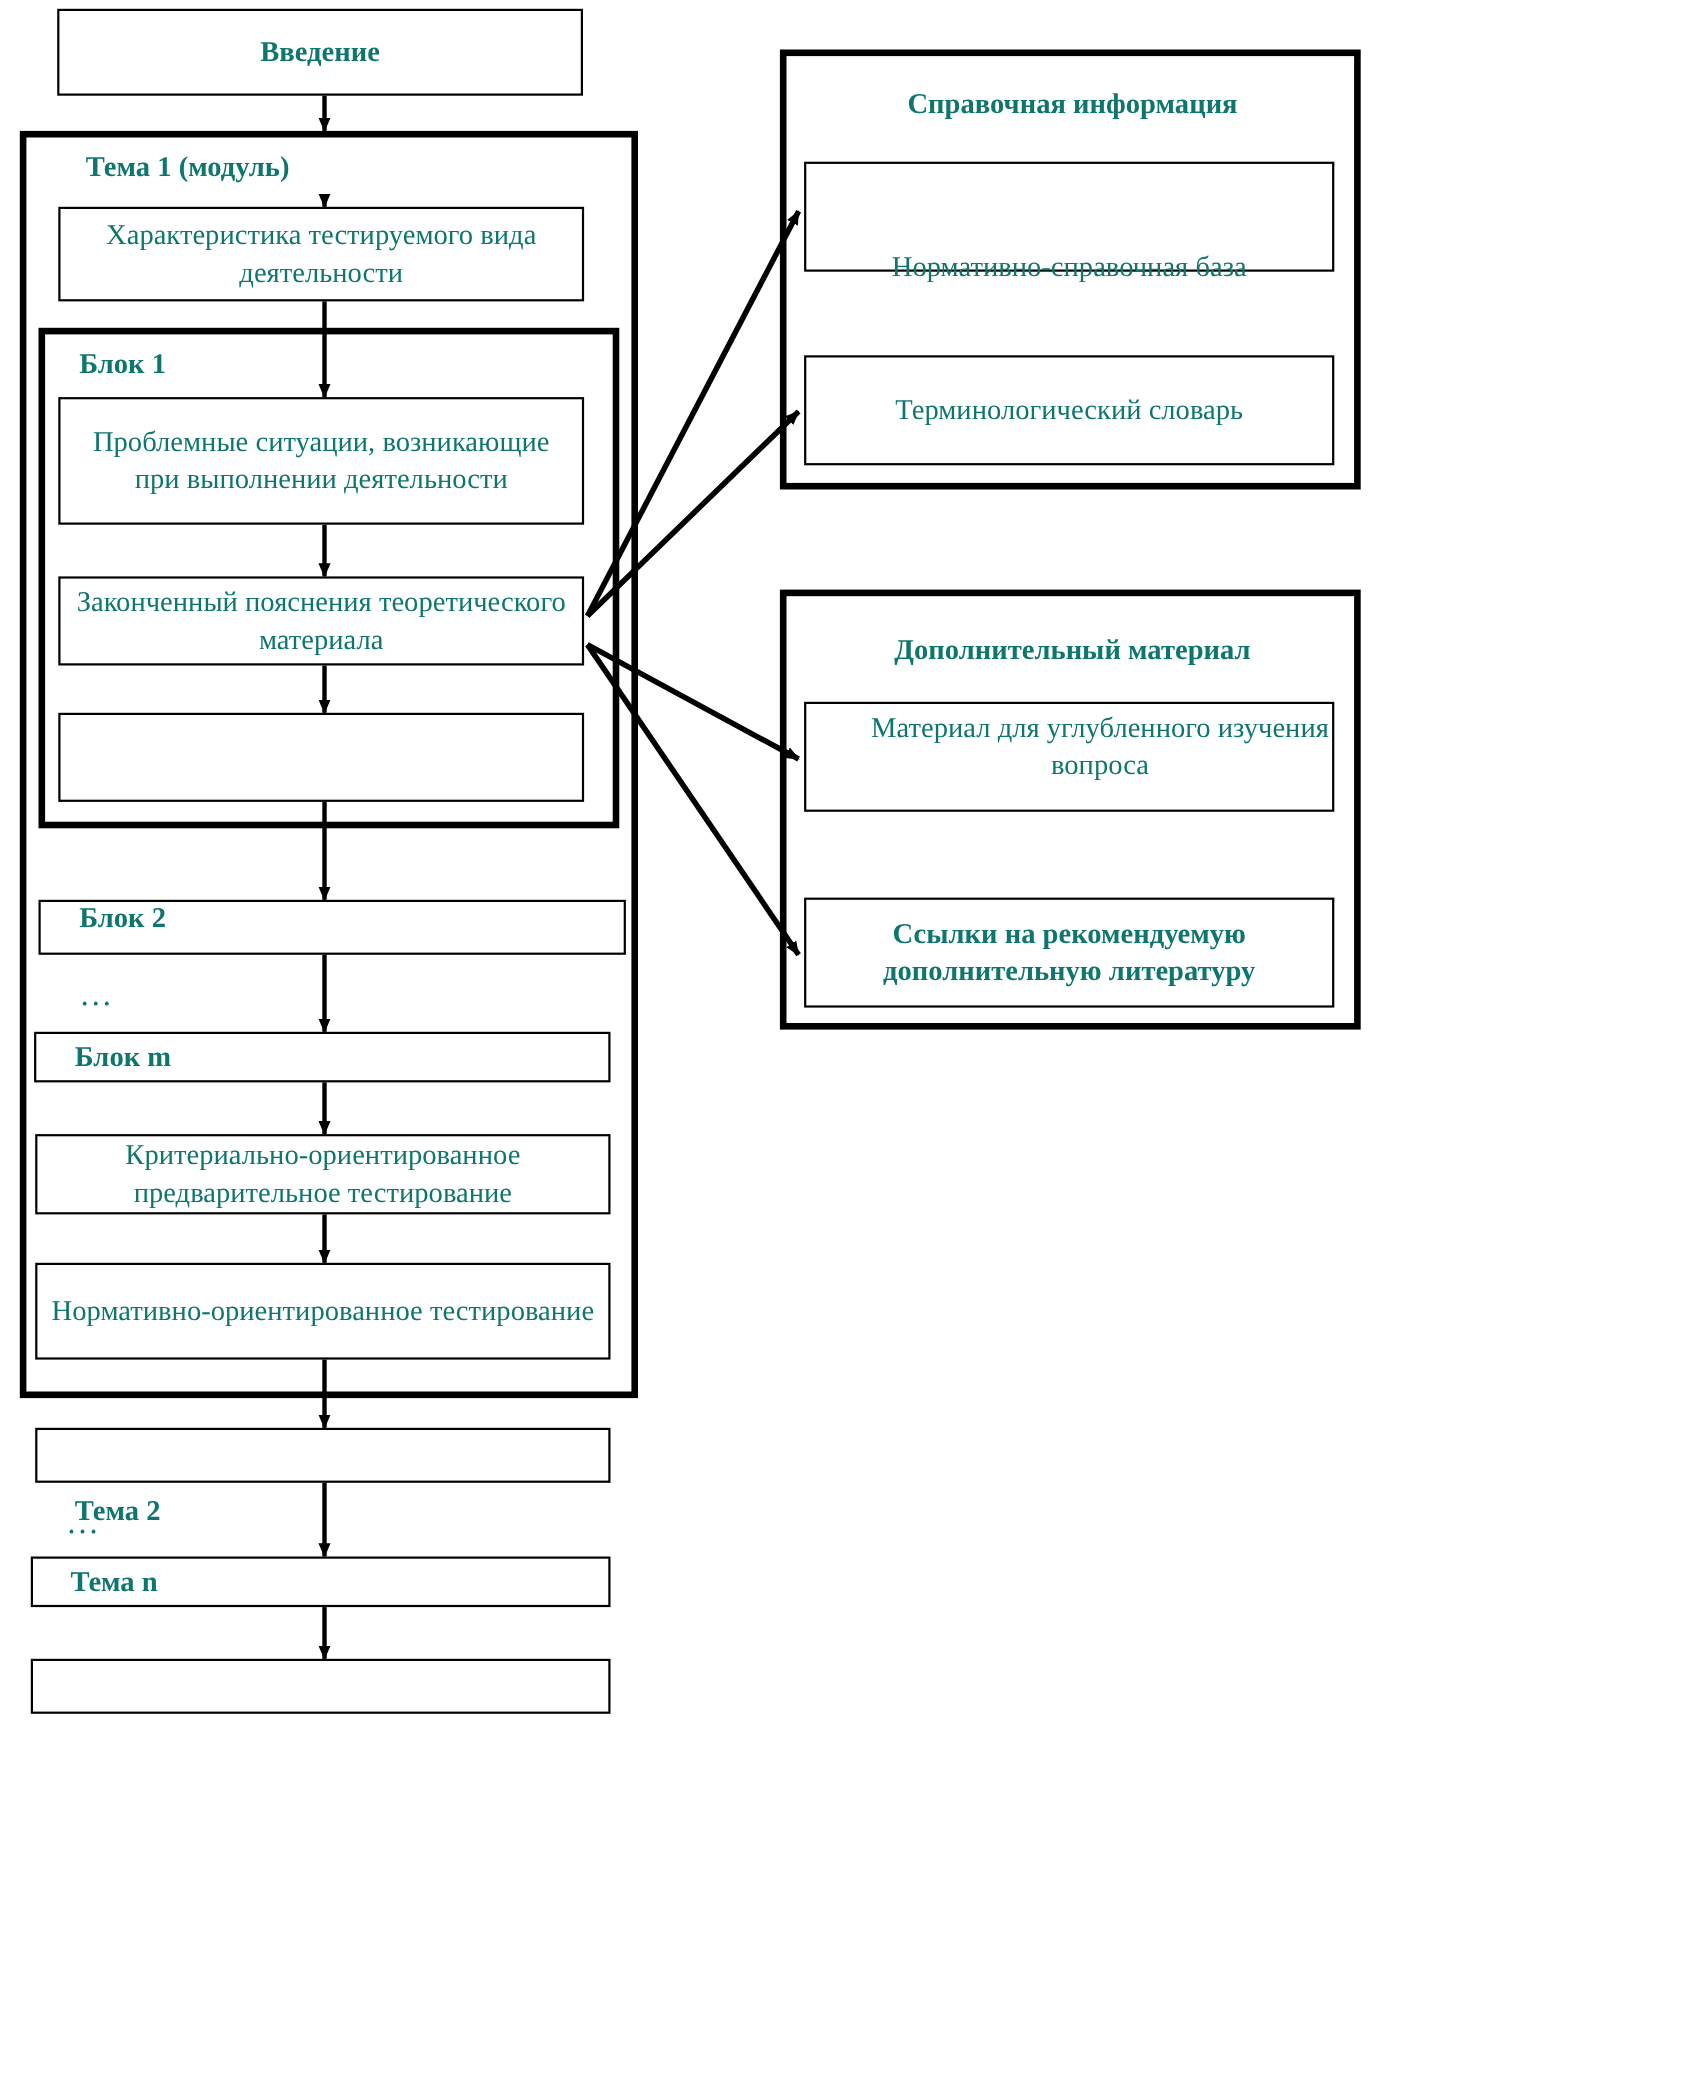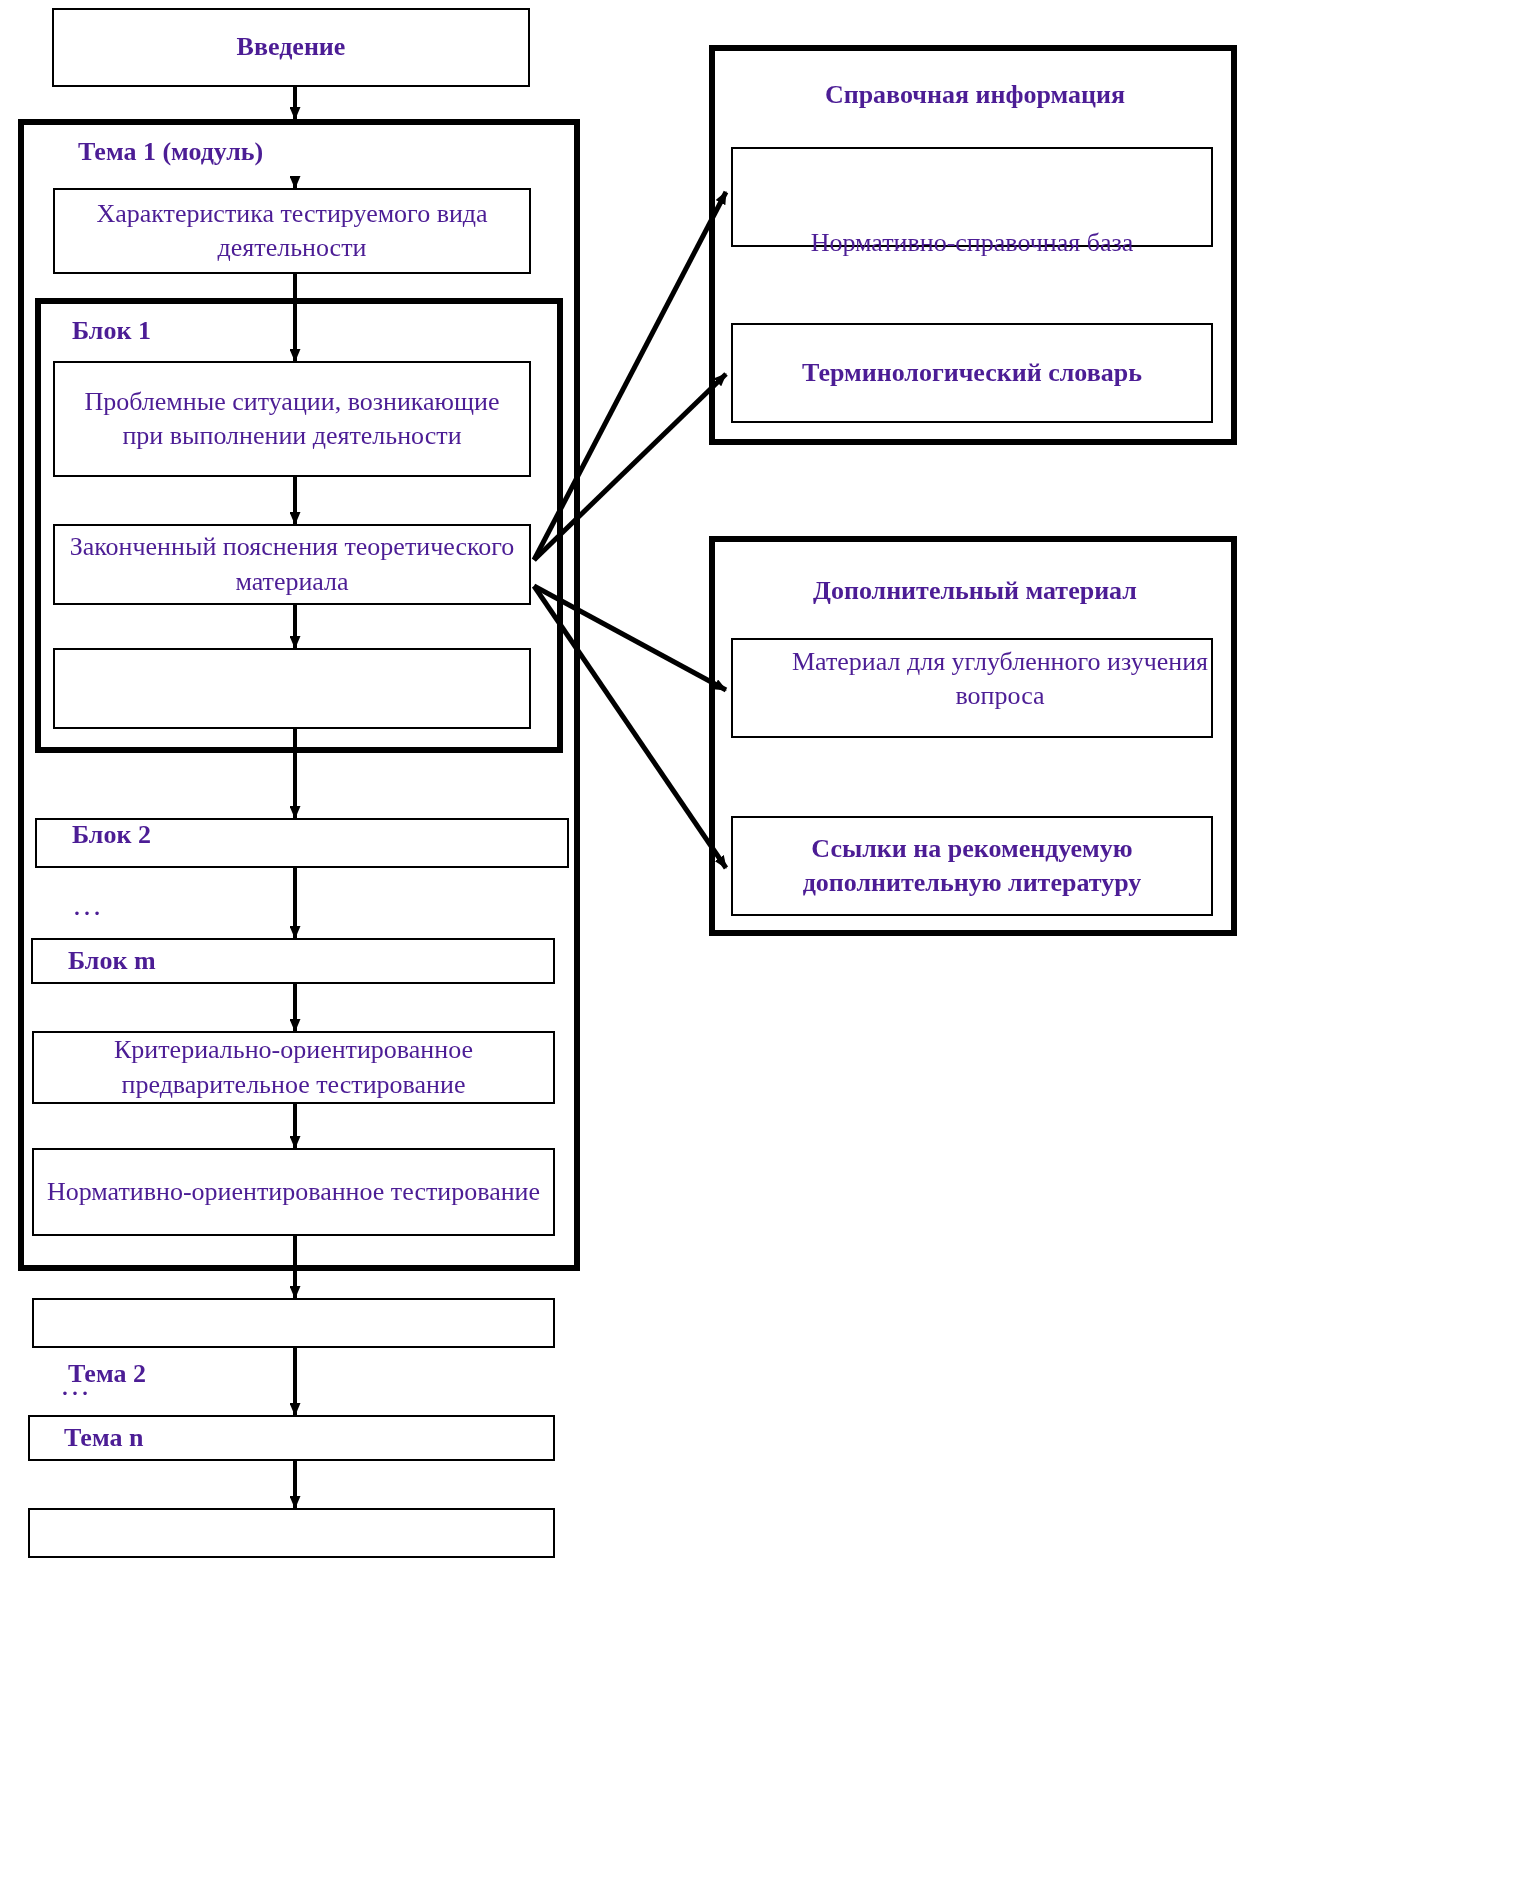--- a/index.html
+++ b/index.html
@@ -6,21 +6,21 @@
     margin: 0;
     padding: 0;
     background: #ffffff;
   }
   #canvas {
     position: relative;
     width: 1529px;
     height: 1893px;
     background: #ffffff;
     font-family: "Liberation Serif", "DejaVu Serif", serif;
-    color: #4c1d95;
+    color: #0f766e;
     overflow: hidden;
   }
   .box {
     position: absolute;
     box-sizing: border-box;
     background: transparent;
     border: 2px solid #000;
   }
   .box.thick {
     border-width: 6px;
@@ -154,21 +154,21 @@
 
   <div class="box thin" style="left:28px; top:1508px; width:527px; height:50px;"></div>
 
   <div class="box thick" style="left:709px; top:45px; width:528px; height:400px;"></div>
   <div class="lbl-center bold" style="left:760px; top:52px; width:430px; height:86px;">Справочная информация</div>
 
   <div class="box thin" style="left:731px; top:147px; width:482px; height:100px;"></div>
   <div class="lbl-center" style="left:800px; top:147px; width:344px; height:112px;margin-top:40px;">Нормативно-справочная база</div>
 
   <div class="box thin" style="left:731px; top:323px; width:482px; height:100px;"></div>
-  <div class="lbl-center" style="left:800px; top:323px; width:344px; height:100px;font-weight:bold;">Терминологический словарь</div>
+  <div class="lbl-center" style="left:800px; top:323px; width:344px; height:100px;">Терминологический словарь</div>
 
   <div class="box thick" style="left:709px; top:536px; width:528px; height:400px;"></div>
   <div class="lbl-center bold" style="left:760px; top:548px; width:430px; height:86px;">Дополнительный материал</div>
 
   <div class="box thin" style="left:731px; top:638px; width:482px; height:100px;"></div>
   <div class="lbl-center" style="left:788px; top:638px; width:424px; height:82px;">Материал для углубленного изучения вопроса</div>
 
   <div class="box thin" style="left:731px; top:816px; width:482px; height:100px;"></div>
   <div class="lbl-center" style="left:758px; top:816px; width:428px; height:100px;font-weight:bold;">Ссылки на рекомендуемую дополнительную литературу</div>
 

